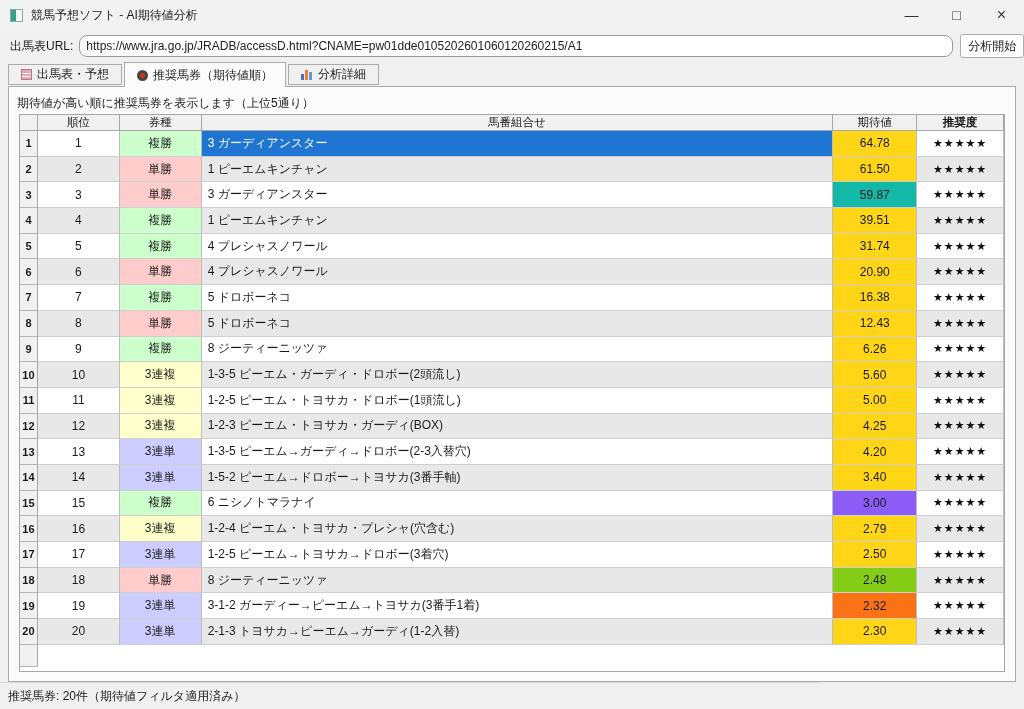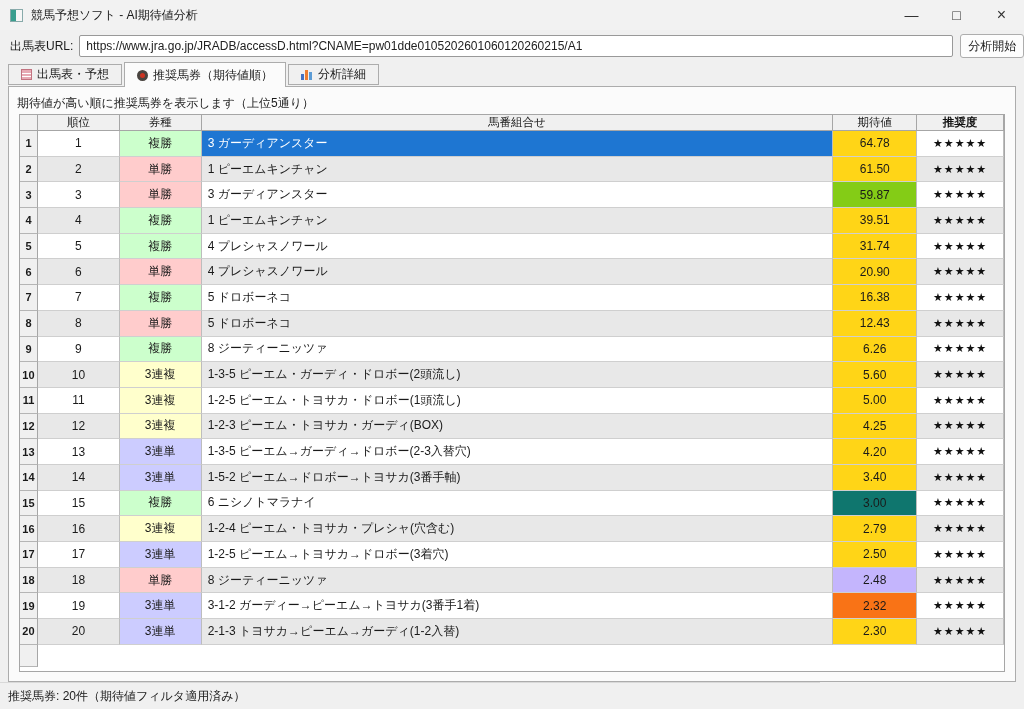--- a/index.html
+++ b/index.html
@@ -19,21 +19,21 @@
   .win-controls { position:absolute; right:0; top:0; height:30px; display:flex; }
   .win-btn { width:45px; height:30px; display:flex; align-items:center; justify-content:center;
     font-size:14px; color:#333; cursor:default; }
   .win-btn.close { font-size:16px; }
 
   
   .toolbar { position:absolute; top:30px; left:0; width:1024px; height:32px;
     display:flex; align-items:center; }
   .url-label { font-size:12px; margin-left:10px; white-space:nowrap; }
   .url-input { margin-left:6px; width:880px; height:22px; border:1px solid #999;
-    border-radius:2px; background:#fff; font-family:inherit; font-size:12px;
+    border-radius:8px; background:#fff; font-family:inherit; font-size:12px;
     padding:0 6px; color:#222; }
   .analyze-btn { margin-left:7px; width:64px; height:24px; background:#fdfdfd;
     border:1px solid #adadad; border-radius:3px; font-family:inherit; font-size:12px; color:#1a1a1a; }
 
   
   .tabstrip { position:absolute; top:62px; left:8px; height:25px; display:flex; align-items:flex-end; z-index:3; }
   .tab { display:flex; align-items:center; gap:5px; font-size:12px; padding:0 12px;
     border:1px solid #acacac; background:#f0f0f0; height:21px; margin-bottom:2px; margin-right:2px; }
   .tab.active { background:#fbfbfb; height:25px; margin-bottom:0; border-bottom:none; z-index:4; }
   .icon-table { width:11px; height:11px; border:1px solid #c27380; background:
@@ -142,21 +142,21 @@
     <div class="cell c-bet" style="background: rgb(255, 204, 204);">単勝</div>
     <div class="cell c-combo">1 ピーエムキンチャン</div>
     <div class="cell c-ev" style="background: rgb(255, 213, 23);">61.50</div>
     <div class="cell c-stars">★★★★★</div>
   </div>
         <div class="grid-row">
     <div class="cell c-gutter">3</div>
     <div class="cell c-rank">3</div>
     <div class="cell c-bet" style="background: rgb(255, 204, 204);">単勝</div>
     <div class="cell c-combo">3 ガーディアンスター</div>
-    <div class="cell c-ev" style="background: #84cc16;">59.87</div>
+    <div class="cell c-ev" style="background: #14b8a6;">59.87</div>
     <div class="cell c-stars">★★★★★</div>
   </div>
         <div class="grid-row">
     <div class="cell c-gutter">4</div>
     <div class="cell c-rank">4</div>
     <div class="cell c-bet" style="background: rgb(204, 255, 204);">複勝</div>
     <div class="cell c-combo">1 ピーエムキンチャン</div>
     <div class="cell c-ev" style="background: rgb(255, 213, 23);">39.51</div>
     <div class="cell c-stars">★★★★★</div>
   </div>
@@ -238,21 +238,21 @@
     <div class="cell c-bet" style="background: rgb(204, 204, 255);">3連単</div>
     <div class="cell c-combo">1-5-2 ピーエム→ドロボー→トヨサカ(3番手軸)</div>
     <div class="cell c-ev" style="background: rgb(255, 213, 23);">3.40</div>
     <div class="cell c-stars">★★★★★</div>
   </div>
         <div class="grid-row">
     <div class="cell c-gutter">15</div>
     <div class="cell c-rank">15</div>
     <div class="cell c-bet" style="background: rgb(204, 255, 204);">複勝</div>
     <div class="cell c-combo">6 ニシノトマラナイ</div>
-    <div class="cell c-ev" style="background: #0f766e;">3.00</div>
+    <div class="cell c-ev" style="background: #8b5cf6;">3.00</div>
     <div class="cell c-stars">★★★★★</div>
   </div>
         <div class="grid-row">
     <div class="cell c-gutter">16</div>
     <div class="cell c-rank">16</div>
     <div class="cell c-bet" style="background: rgb(255, 255, 204);">3連複</div>
     <div class="cell c-combo">1-2-4 ピーエム・トヨサカ・プレシャ(穴含む)</div>
     <div class="cell c-ev" style="background: rgb(255, 213, 23);">2.79</div>
     <div class="cell c-stars">★★★★★</div>
   </div>
@@ -262,21 +262,21 @@
     <div class="cell c-bet" style="background: rgb(204, 204, 255);">3連単</div>
     <div class="cell c-combo">1-2-5 ピーエム→トヨサカ→ドロボー(3着穴)</div>
     <div class="cell c-ev" style="background: rgb(255, 213, 23);">2.50</div>
     <div class="cell c-stars">★★★★★</div>
   </div>
         <div class="grid-row">
     <div class="cell c-gutter">18</div>
     <div class="cell c-rank">18</div>
     <div class="cell c-bet" style="background: rgb(255, 204, 204);">単勝</div>
     <div class="cell c-combo">8 ジーティーニッツァ</div>
-    <div class="cell c-ev" style="background: #c4b5fd;">2.48</div>
+    <div class="cell c-ev" style="background: #84cc16;">2.48</div>
     <div class="cell c-stars">★★★★★</div>
   </div>
         <div class="grid-row">
     <div class="cell c-gutter">19</div>
     <div class="cell c-rank">19</div>
     <div class="cell c-bet" style="background: rgb(204, 204, 255);">3連単</div>
     <div class="cell c-combo">3-1-2 ガーディー→ピーエム→トヨサカ(3番手1着)</div>
     <div class="cell c-ev" style="background: #f97316;">2.32</div>
     <div class="cell c-stars">★★★★★</div>
   </div>

